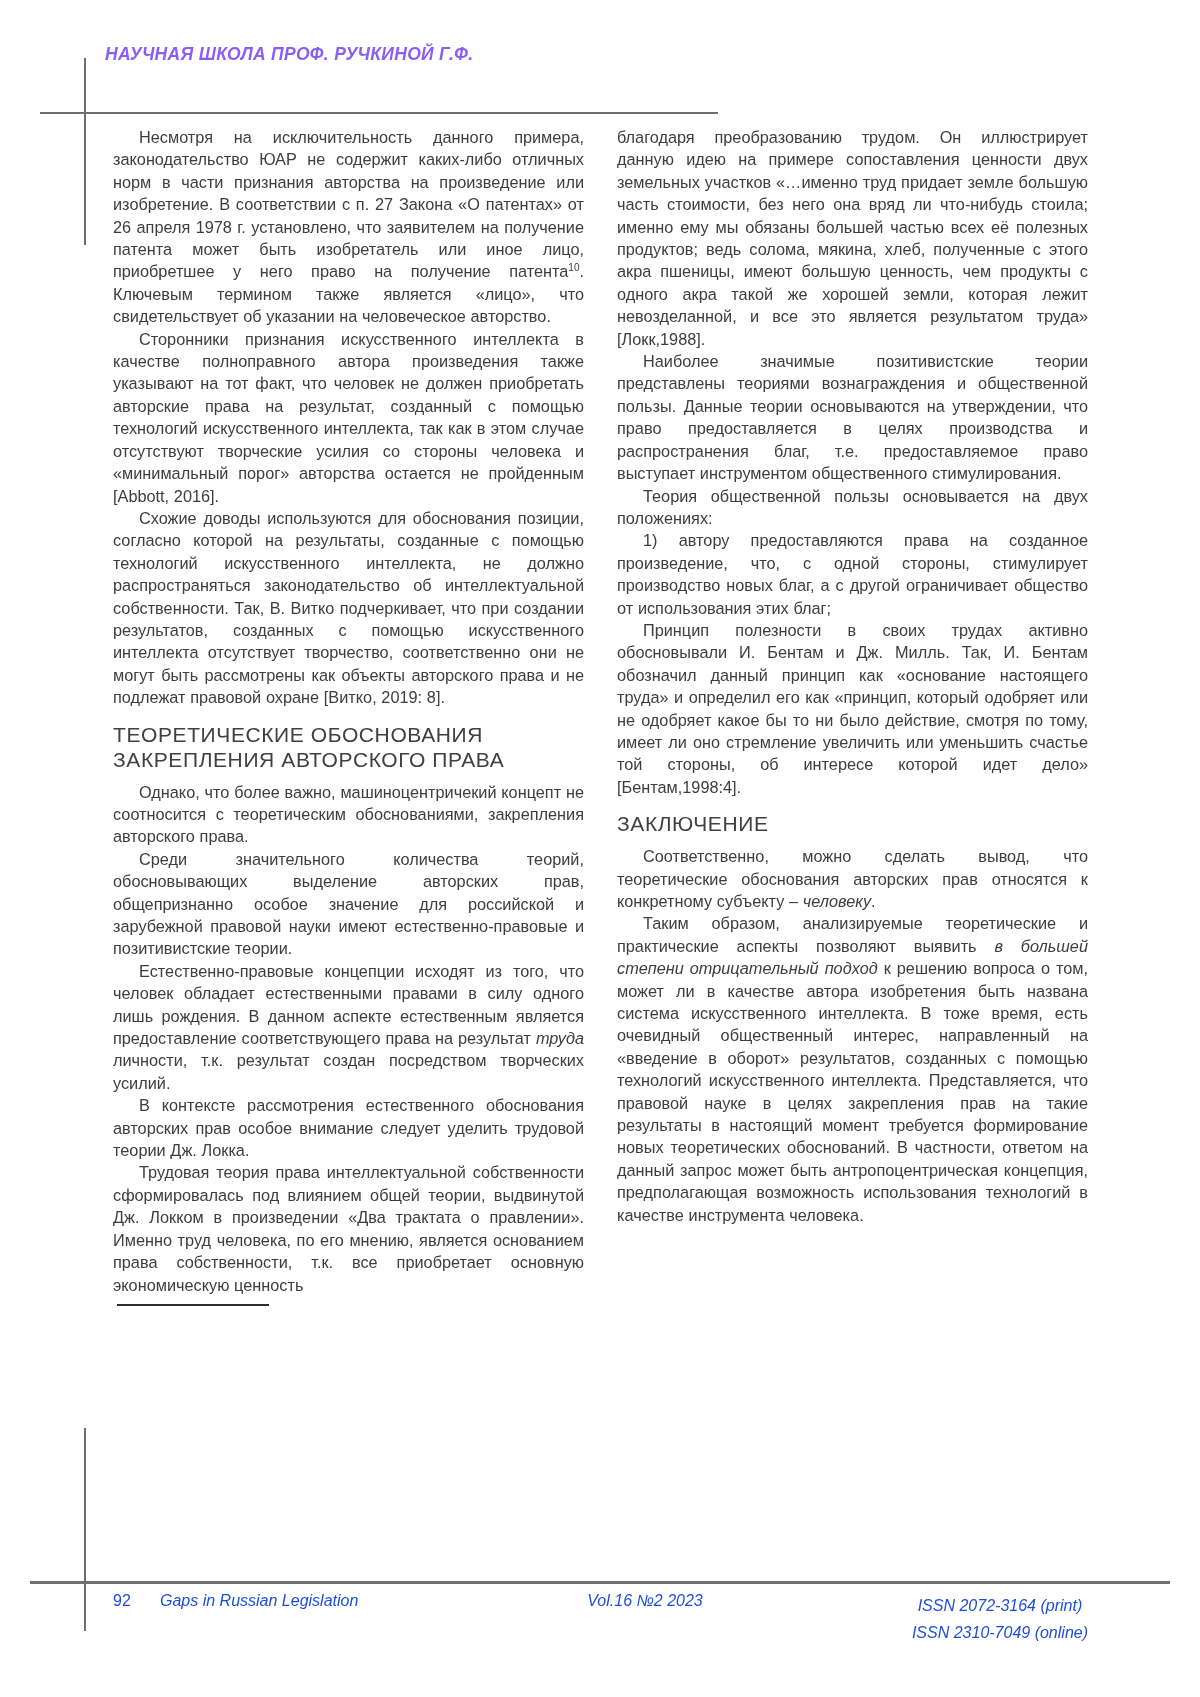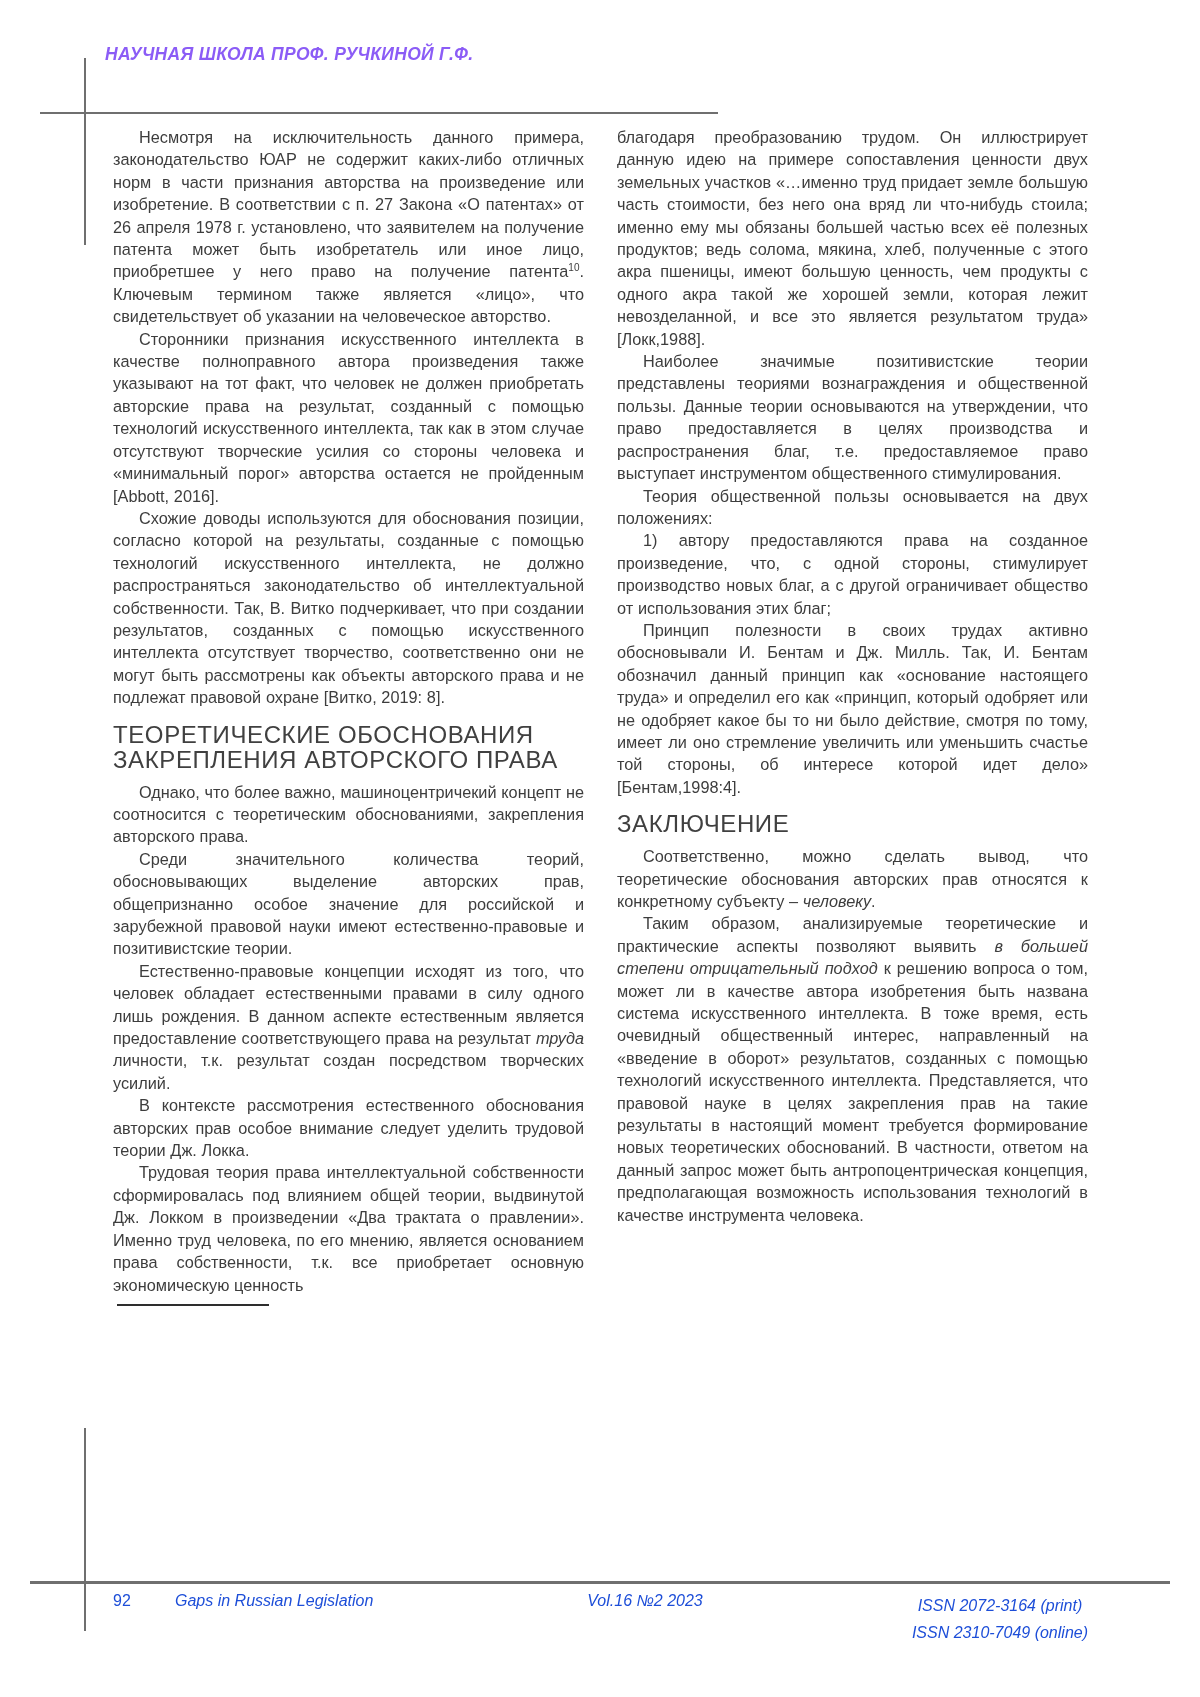--- a/index.html
+++ b/index.html
@@ -19,34 +19,34 @@
     font-size:17.5px;font-weight:700;font-style:italic;
     letter-spacing:.3px;color:#8b5cf6;white-space:nowrap;
   }
 
   .col{position:absolute;top:126px;width:471px;text-align:justify;}
   #col-left{left:113px;}
   #col-right{left:617px;}
   .col p{margin:0;font-size:16.3px;line-height:22.4px;text-indent:26px;word-spacing:.2px;}
   .col p.noindent{text-indent:0;}
   .col h2{
-    margin:13px 0 9px 0;font-size:24px;line-height:25px;font-weight:400;
+    margin:13px 0 9px 0;font-size:21px;line-height:25px;font-weight:400;
     letter-spacing:.6px;color:#404040;text-align:left;
   }
   sup{font-size:10px;line-height:0;vertical-align:super;margin-top:15px;}
   .it{font-style:italic;}
 
   .footnote{margin-top:8px;text-align:justify;}
   .footnote-rule{width:152px;height:2px;background:#2e2e2e;margin:0 0 6px 4px;}
   .footnote p{font-size:14px;line-height:19.4px;text-indent:18px;margin:0;}
 
   .footer{position:absolute;left:113px;top:1592px;width:975px;height:60px;
     font-size:16px;font-style:italic;color:#1d4ed8;}
   .footer .pagenum{position:absolute;left:0;top:0;font-style:normal;}
-  .footer .journal{position:absolute;left:47px;top:0;margin-left:15px;}
+  .footer .journal{position:absolute;left:47px;top:0;}
   .footer .volume{position:absolute;left:412px;top:0;width:240px;text-align:center;}
   .footer .issn{position:absolute;right:0;top:0;text-align:center;line-height:27px;}
 </style>
 </head>
 <body>
 
 <div class="rule" id="vline-top"></div>
 <div class="rule" id="rule-header"></div>
 <div class="rule" id="vline-bottom"></div>
 <div class="rule" id="rule-footer"></div>

